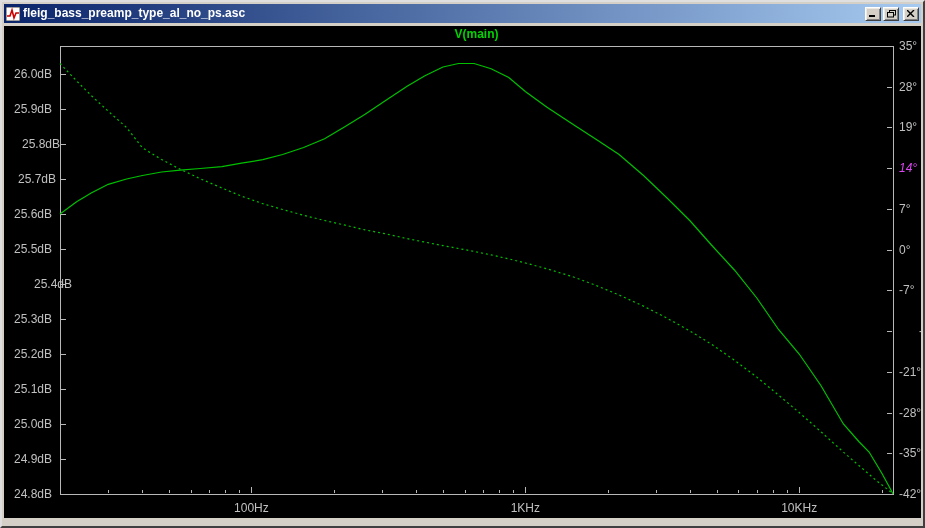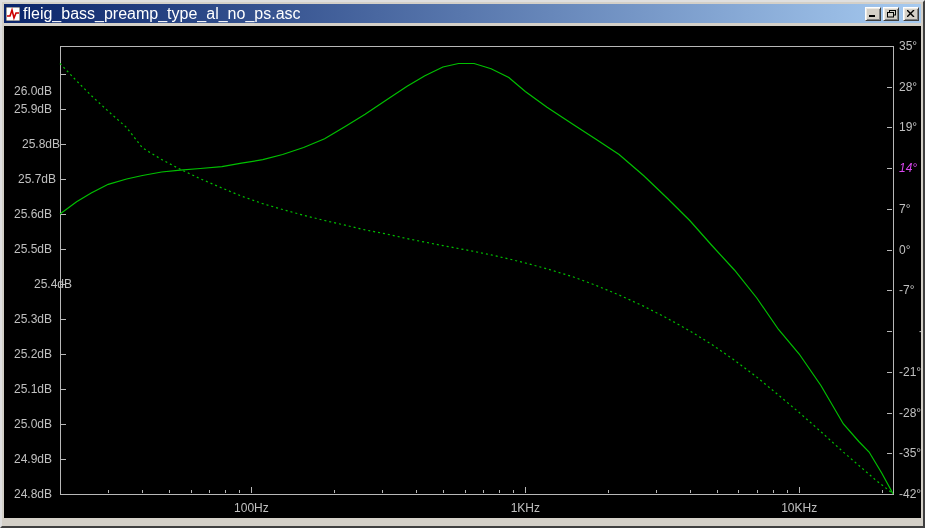--- a/index.html
+++ b/index.html
@@ -9,21 +9,21 @@
     border:2px solid;border-color:#dfdfdf #404040 #404040 #dfdfdf;
     padding:2px;overflow:hidden;
   }
   .titlebar{
     height:19px;margin:0;display:flex;align-items:center;gap:3px;
     background:linear-gradient(to right,#0a246a,#a6caf0);
     padding:0 2px;
   }
   .app-icon{width:14px;height:14px;flex:0 0 auto;display:block;}
   .title-text{
-    flex:1;color:#ffffff;font-size:16px;font-weight:normal;
+    flex:1;color:#ffffff;font-size:12px;font-weight:bold;
     white-space:nowrap;overflow:hidden;line-height:19px;
   }
   .win-buttons{display:flex;gap:2px;flex:0 0 auto;align-items:center;}
   .win-btn{
     width:16px;height:14px;background:#d4d0c8;padding:0;margin:0;
     border:1px solid;border-color:#ffffff #404040 #404040 #ffffff;
     box-shadow:inset 1px 1px 0 #eeeae3, inset -1px -1px 0 #808080;
     display:flex;align-items:center;justify-content:center;cursor:pointer;
   }
   .win-btn.close{margin-left:2px;}
@@ -64,20 +64,21 @@
       </button>
       <button class="win-btn close" title="close">
         <svg width="8" height="7" viewBox="0 0 8 7">
             <path d="M0,0 L7,7 M7,0 L0,7" stroke="#000" stroke-width="1.4"></path>
           </svg>
       </button>
     </span>
   </div>
 
   <div class="client">
+    <div class="plot-title" style="color: rgb(0, 212, 0);">V(main)</div>
     <svg id="plot-svg" width="917" height="492" viewBox="0 0 917 492">
         <rect x="56" y="20" width="833" height="448" fill="none" stroke="#b8b8b8" stroke-width="1" shape-rendering="crispEdges"></rect>
         <line x1="57" y1="48.5" x2="62" y2="48.5" stroke="#b8b8b8"></line>
         <line x1="57" y1="83.5" x2="62" y2="83.5" stroke="#b8b8b8"></line>
         <line x1="57" y1="118.5" x2="62" y2="118.5" stroke="#b8b8b8"></line>
         <line x1="57" y1="153.5" x2="62" y2="153.5" stroke="#b8b8b8"></line>
         <line x1="57" y1="188.5" x2="62" y2="188.5" stroke="#b8b8b8"></line>
         <line x1="57" y1="223.5" x2="62" y2="223.5" stroke="#b8b8b8"></line>
         <line x1="57" y1="258.5" x2="62" y2="258.5" stroke="#b8b8b8"></line>
         <line x1="57" y1="293.5" x2="62" y2="293.5" stroke="#b8b8b8"></line>
@@ -123,21 +124,21 @@
         <line x1="734.5" y1="464" x2="734.5" y2="467" stroke="#b8b8b8"></line>
         <line x1="753.5" y1="464" x2="753.5" y2="467" stroke="#b8b8b8"></line>
         <line x1="769.5" y1="464" x2="769.5" y2="467" stroke="#b8b8b8"></line>
         <line x1="783.5" y1="464" x2="783.5" y2="467" stroke="#b8b8b8"></line>
         <line x1="795.5" y1="461" x2="795.5" y2="467" stroke="#b8b8b8"></line>
         <line x1="878.5" y1="464" x2="878.5" y2="467" stroke="#b8b8b8"></line>
         <polyline points="56.0,188.0 72.6,175.7 87.2,167.0 104.2,158.3 122.6,153.0 138.4,149.5 157.6,146.0 176.3,144.2 196.2,142.5 217.9,140.7 237.5,137.2 258.8,133.7 278.6,128.5 299.6,121.5 320.6,112.7 341.2,100.5 361.1,88.2 382.0,74.2 403.1,60.2 420.9,49.7 438.9,41.0 454.5,37.5 470.1,37.5 487.1,42.7 504.8,51.5 521.3,65.5 543.0,81.2 569.6,98.7 591.2,112.7 615.1,128.5 639.5,149.5 663.3,172.2 686.2,195.0 707.9,219.5 730.4,244.0 752.8,272.0 774.5,303.5 795.2,328.0 816.9,359.5 839.4,398.0 854.8,415.5 865.1,426.0 877.7,447.0 886.3,462.7 889.0,468.0" fill="none" stroke="#00c000" stroke-width="1.2"></polyline>
         <polyline points="56.0,37.5 72.6,54.9 87.2,69.5 104.2,85.2 122.6,101.5 138.4,121.8 157.6,133.5 176.3,143.3 196.2,152.7 217.9,162.0 237.5,170.1 258.8,177.7 278.6,183.5 299.6,189.3 320.6,194.5 341.2,199.2 361.1,203.9 382.0,207.9 403.1,212.6 420.9,216.1 438.9,219.6 454.5,222.5 470.1,225.4 487.1,228.9 504.8,232.9 521.3,237.0 543.0,242.8 569.6,251.0 591.2,259.1 615.1,269.0 639.5,280.1 663.3,292.3 686.2,305.1 707.9,318.5 730.4,334.2 752.8,351.1 774.5,369.1 795.2,386.5 816.9,405.7 839.4,426.1 858.3,442.4 871.6,454.0 883.5,463.3 889.0,468.0" fill="none" stroke="#00c000" stroke-width="1.2" stroke-dasharray="2 3"></polyline>
       </svg>
     <div id="axis-labels">
-        <span style="color: rgb(192, 192, 192); left: 0px; width: 48px; text-align: right; top: 58px;">26.0dB</span>
+        <span style="color: rgb(192, 192, 192); left: 0px; width: 48px; text-align: right; top: 41px;">26.0dB</span>
         <span style="color: rgb(192, 192, 192); left: 0px; width: 48px; text-align: right; top: 76px;">25.9dB</span>
         <span style="color: rgb(192, 192, 192); left: 8px; width: 48px; text-align: right; top: 111px;">25.8dB</span>
         <span style="color: rgb(192, 192, 192); left: 0px; width: 48px; text-align: right; top: 146px; padding-left: 14px;">25.7dB</span>
         <span style="color: rgb(192, 192, 192); left: 0px; width: 48px; text-align: right; top: 181px;">25.6dB</span>
         <span style="color: rgb(192, 192, 192); left: 0px; width: 48px; text-align: right; top: 216px;">25.5dB</span>
         <span style="color: rgb(192, 192, 192); left: 0px; width: 48px; text-align: right; top: 251px; margin-left: 20px;">25.4dB</span>
         <span style="color: rgb(192, 192, 192); left: 0px; width: 48px; text-align: right; top: 286px;">25.3dB</span>
         <span style="color: rgb(192, 192, 192); left: 0px; width: 48px; text-align: right; top: 321px;">25.2dB</span>
         <span style="color: rgb(192, 192, 192); left: 0px; width: 48px; text-align: right; top: 356px;">25.1dB</span>
         <span style="color: rgb(192, 192, 192); left: 0px; width: 48px; text-align: right; top: 391px;">25.0dB</span>

